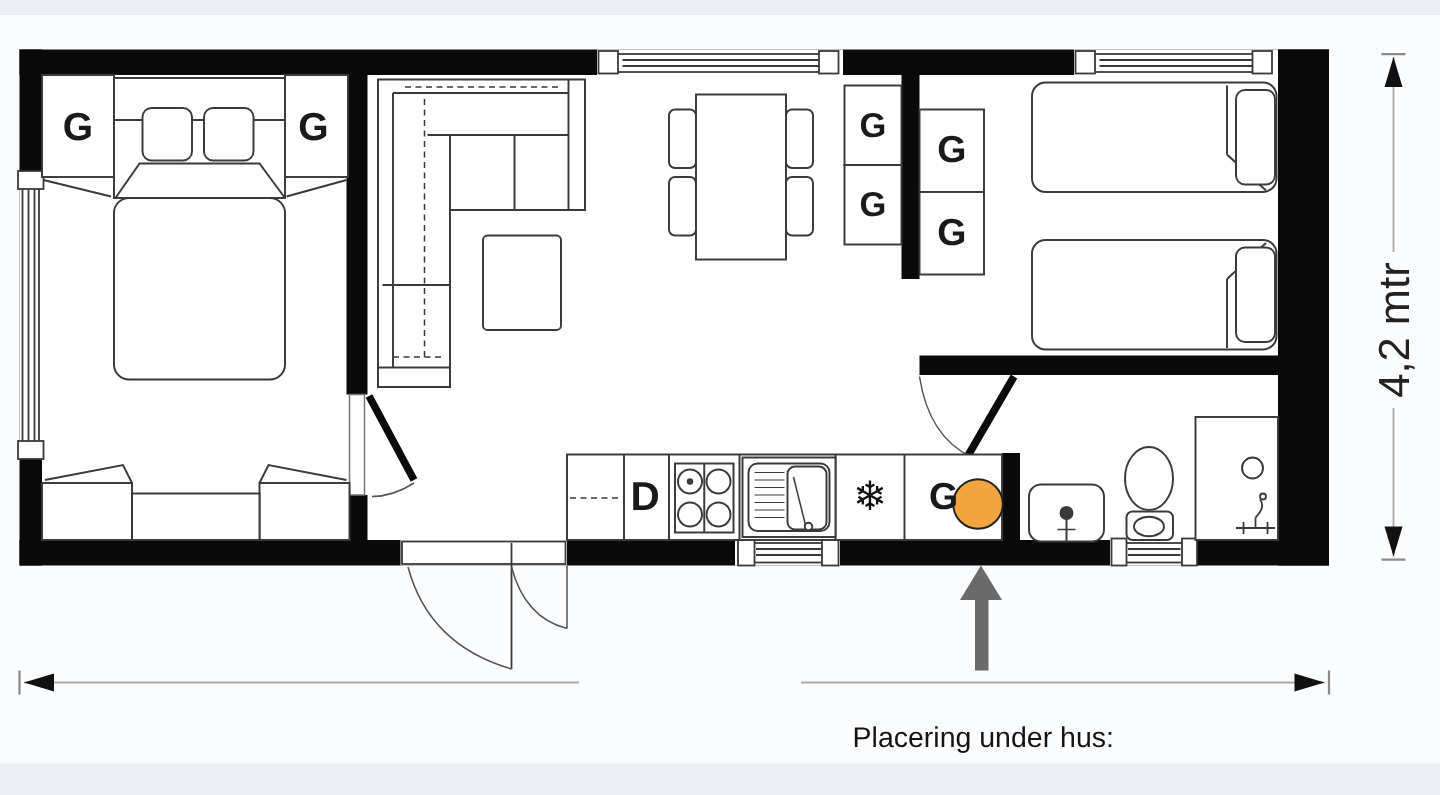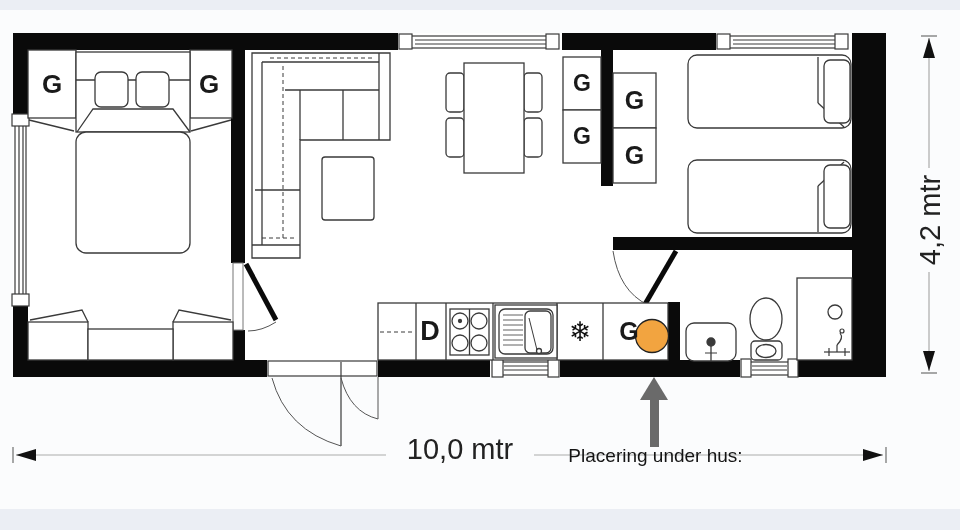--- a/index.html
+++ b/index.html
@@ -6,21 +6,21 @@
   #canvas{position:relative;width:960px;height:530px;background:#fbfcfd;overflow:hidden;
           font-family:"Liberation Sans",sans-serif;}
   .band{position:absolute;left:0;width:960px;background:#ebeef4;}
   #band-top{top:0;height:10px;}
   #band-bottom{top:509px;height:21px;}
   svg{position:absolute;left:0;top:0;}
   .lbl{position:absolute;display:flex;align-items:center;justify-content:center;
        font-weight:700;color:#1a1a1a;line-height:1;}
   .snow{font-family:"DejaVu Sans",sans-serif;font-weight:400;color:#111;}
   .dim{font-weight:400;color:#222;text-align:center;position:absolute;}
-  .anno{position:absolute;text-align:center;color:#141414;}
+  .anno{position:absolute;text-align:center;color:#141414;margin-top:37px;}
 </style>
 </head>
 <body>
 
 <div id="canvas">
   <div id="band-top" class="band"></div>
   <div id="band-bottom" class="band"></div>
 
   <svg width="960" height="530" viewBox="0 0 960 530">
 
@@ -240,17 +240,16 @@
   <div class="lbl" style="left:28px;top:51px;width:48px;height:66px;font-size:26px;">G</div>
   <div class="lbl" style="left:186px;top:51px;width:46px;height:66px;font-size:26px;">G</div>
   <div class="lbl" style="left:563px;top:57px;width:38px;height:53px;font-size:23px;">G</div>
   <div class="lbl" style="left:563px;top:110px;width:38px;height:53px;font-size:23px;">G</div>
   <div class="lbl" style="left:613px;top:73px;width:43px;height:55px;font-size:25px;">G</div>
   <div class="lbl" style="left:613px;top:128px;width:43px;height:55px;font-size:25px;">G</div>
   <div class="lbl" style="left:414px;top:303px;width:32px;height:57px;font-size:27px;">D</div>
   <div class="lbl snow" style="left:557px;top:303px;width:46px;height:57px;font-size:27px;">❄</div>
   <div class="lbl" style="left:603px;top:303px;width:52px;height:57px;font-size:25px;">G</div>
 
-  <div class="dim" style="left:390px;top:433px;width:140px;font-size:29px;">10,0 mtr</div>
   <div class="dim" style="left:859px;top:205px;width:140px;height:30px;font-size:29px;transform:rotate(-90deg);">4,2 mtr</div>
 
   <div class="anno" style="left:563px;top:445px;width:185px;font-size:19px;">Placering under hus:</div>
 </div>
 
 </body></html>

